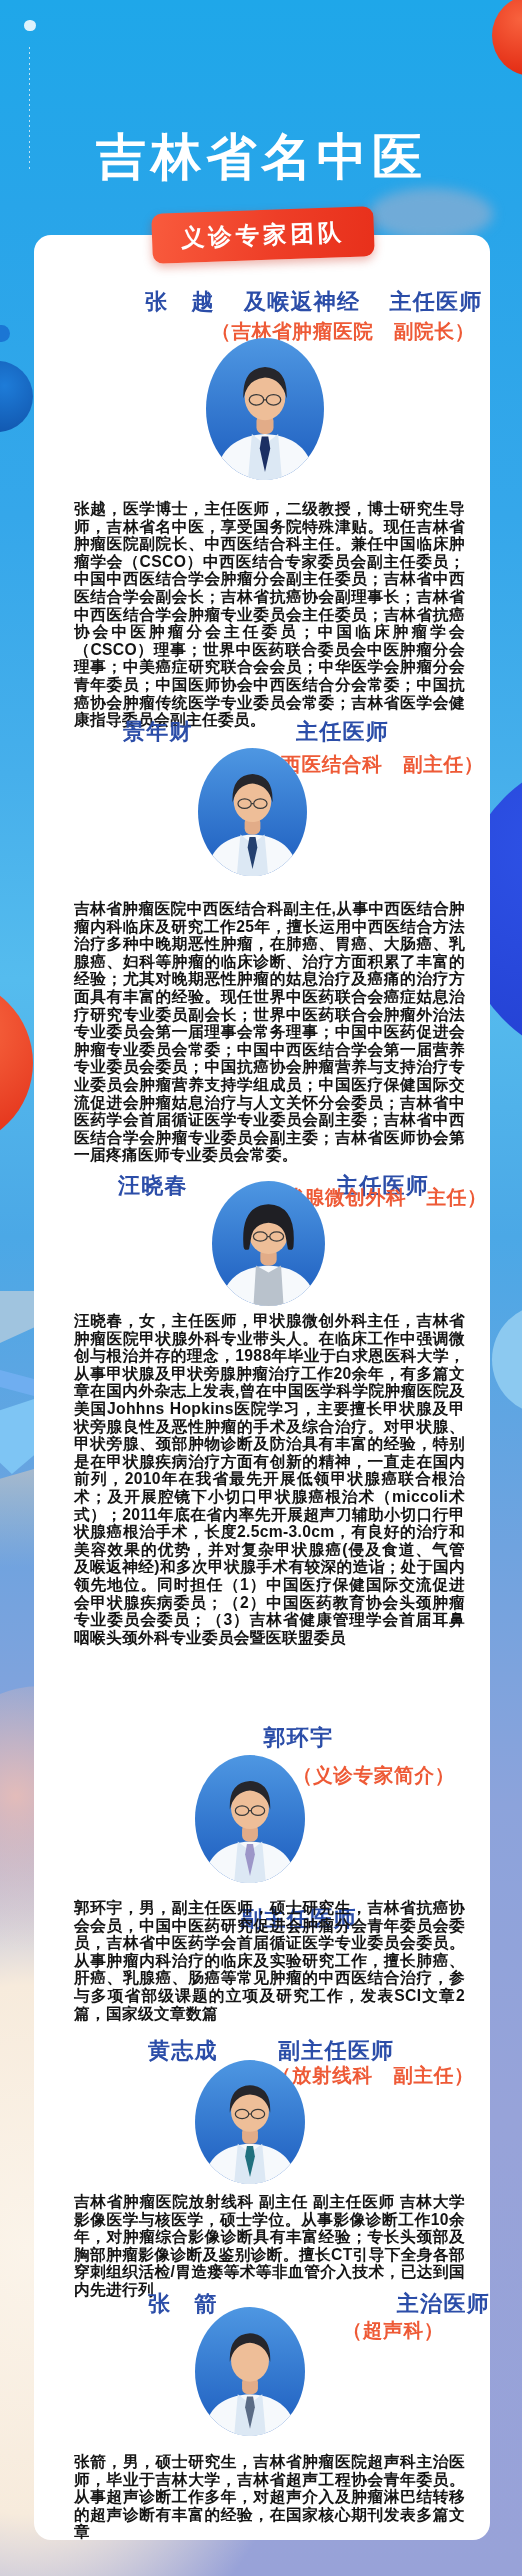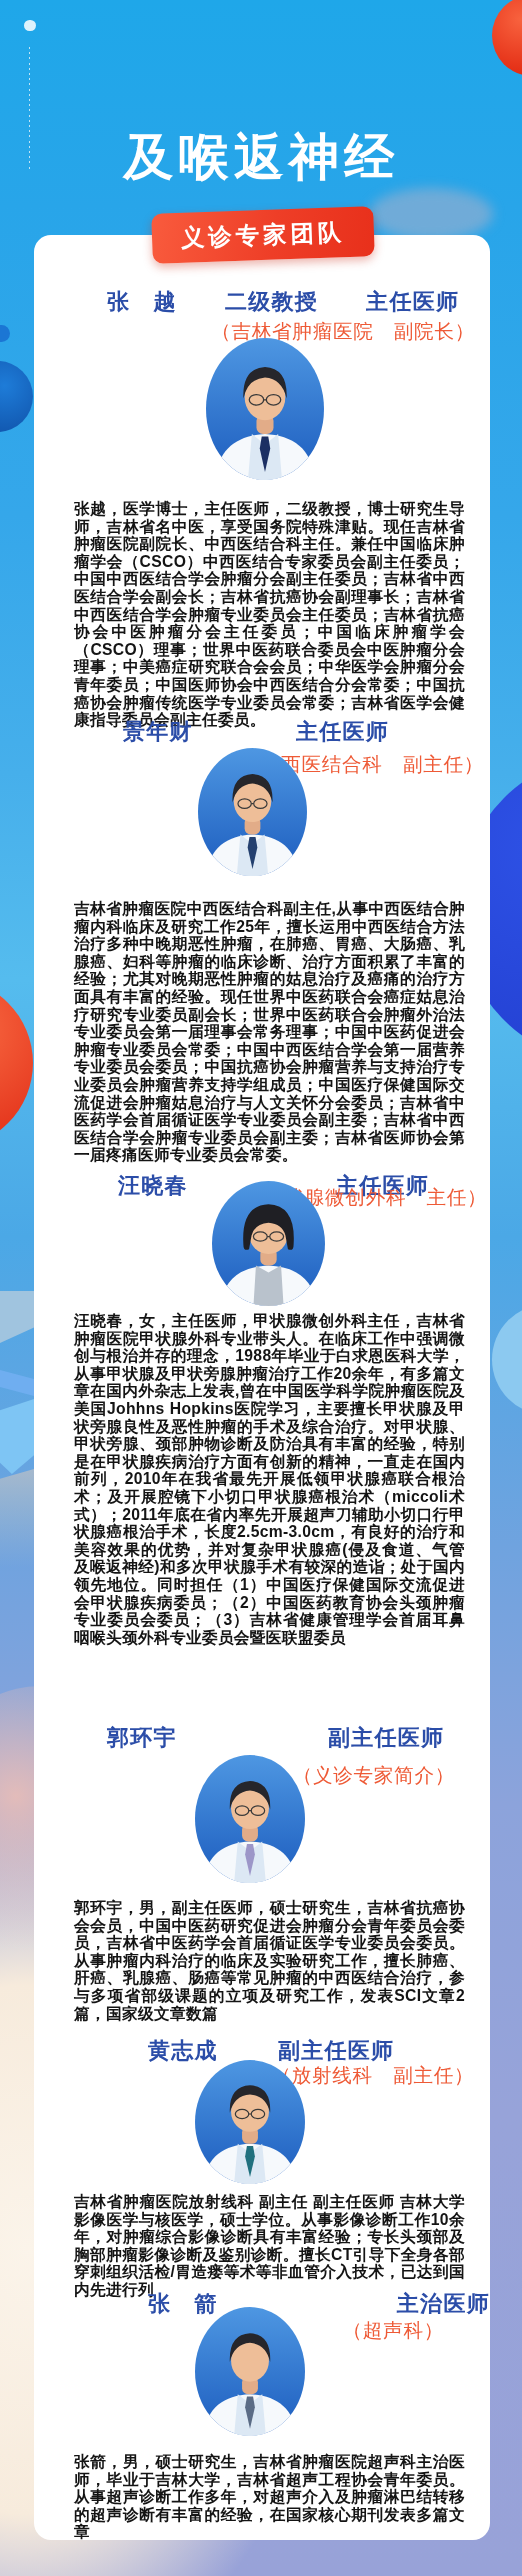--- a/index.html
+++ b/index.html
@@ -45,27 +45,27 @@
       background:linear-gradient(100deg,#F95B3D 0%,#EE3E27 55%,#E8301B 100%);
       box-shadow:0 3.9px 9.2px rgba(200,40,20,.35);
       display:flex;align-items:center;justify-content:center;
       color:#fff;font-size:23.5px;font-weight:700;letter-spacing:3.9px;}
   .card{position:absolute;z-index:2;left:34px;top:235px;width:456px;height:2305px;
       background:#FFFFFF;border-radius:17px;}
 
   .doc{position:absolute;left:0;right:0;}
   .name-row{display:flex;align-items:center;color:#2B4DA8;font-size:22px;font-weight:700;}
   .name-row span{white-space:nowrap;letter-spacing:1.3px;}
-  .nr1{padding-left:73px;gap:48px;}
+  .nr1{padding-left:111px;gap:29px;}
   .nr2{padding-left:89px;gap:103px;}
   .nr3{padding-left:84px;gap:148px;margin-top:32px;}
-  .nr4{padding-left:73px;gap:151px;}
+  .nr4{padding-left:73px;gap:151px;flex-direction:column;}
   .nr5{padding-left:114px;gap:60px;}
   .nr6{padding-left:114px;gap:59px;justify-content:space-between;}
-  .tag{position:absolute;color:#EE5A36;font-size:19.6px;font-weight:400;white-space:nowrap;letter-spacing:0.7px;}
+  .tag{position:absolute;color:#EE5A36;font-size:19.6px;font-weight:700;white-space:nowrap;letter-spacing:0.7px;}
   .photo{position:absolute;}
   .photo svg{display:block;}
   .bio{position:absolute;left:37px;width:391px;margin:3px;
       color:#141414;font-size:15.7px;line-height:17.6px;font-weight:600;
       text-align:justify;letter-spacing:0.3px;}
 
   .av2 .tie{fill:#24406F;} .av4 .tie{fill:#9C96C8;} .av5 .tie{fill:#20707E;} .av6 .tie{fill:#5A6B85;}
   .av6 .glasses{display:none;}
 </style>
 </head>
@@ -82,41 +82,41 @@
 <div class="deco blue-lg"></div>
 <div class="deco cloud"></div>
 <div class="deco red-left"></div>
 <div class="deco indigo-right"></div>
 <div class="deco ltblue-right"></div>
 <div class="deco plane-a"></div>
 <div class="deco plane-b"></div>
 <div class="deco plane-c"></div>
 <div class="deco plane-d"></div>
 
-<h1 class="page-title">及喉返神经</h1>
+<h1 class="page-title">吉林省名中医</h1>
 <div class="badge">义诊专家团队</div>
 
 <svg width="0" height="0" style="position:absolute" aria-hidden="true">
   <defs>
     <linearGradient id="pbg" x1="0" y1="0" x2="0" y2="1">
       <stop offset="0" stop-color="#4E97E2"></stop>
         <stop offset="1" stop-color="#1C5CBE"></stop>
     </linearGradient>
     <clipPath id="pclip">
         <ellipse cx="90" cy="108" rx="90" ry="108"></ellipse>
       </clipPath>
   </defs>
 </svg>
 
 <div class="card">
 
   <section class="doc" style="top:52px">
     <div class="name-row nr1">
       <span>张　越</span>
-      <span>二级教授</span>
+      <span>及喉返神经</span>
       <span>主任医师</span>
     </div>
     <div class="tag" style="top:31px;right:15px">（吉林省肿瘤医院　副院长）</div>
     <div class="photo" style="top:51px;left:172px">
       <svg class="av1" width="118" height="142" viewBox="0 0 180 216" preserveAspectRatio="none">
         <ellipse cx="90" cy="108" rx="90" ry="108" fill="url(#pbg)"></ellipse>
         <g clip-path="url(#pclip)">
           <path d="M14,216 C18,168 48,148 90,146 C132,148 162,168 166,216 Z" fill="#F6F9FC"></path>
           <path d="M70,146 L90,162 L110,146 L116,216 L64,216 Z" fill="#DCE8F4"></path>
           <path class="tie" d="M85,150 L95,150 L98,168 L90,204 L82,168 Z" fill="#1C2F63"></path>

